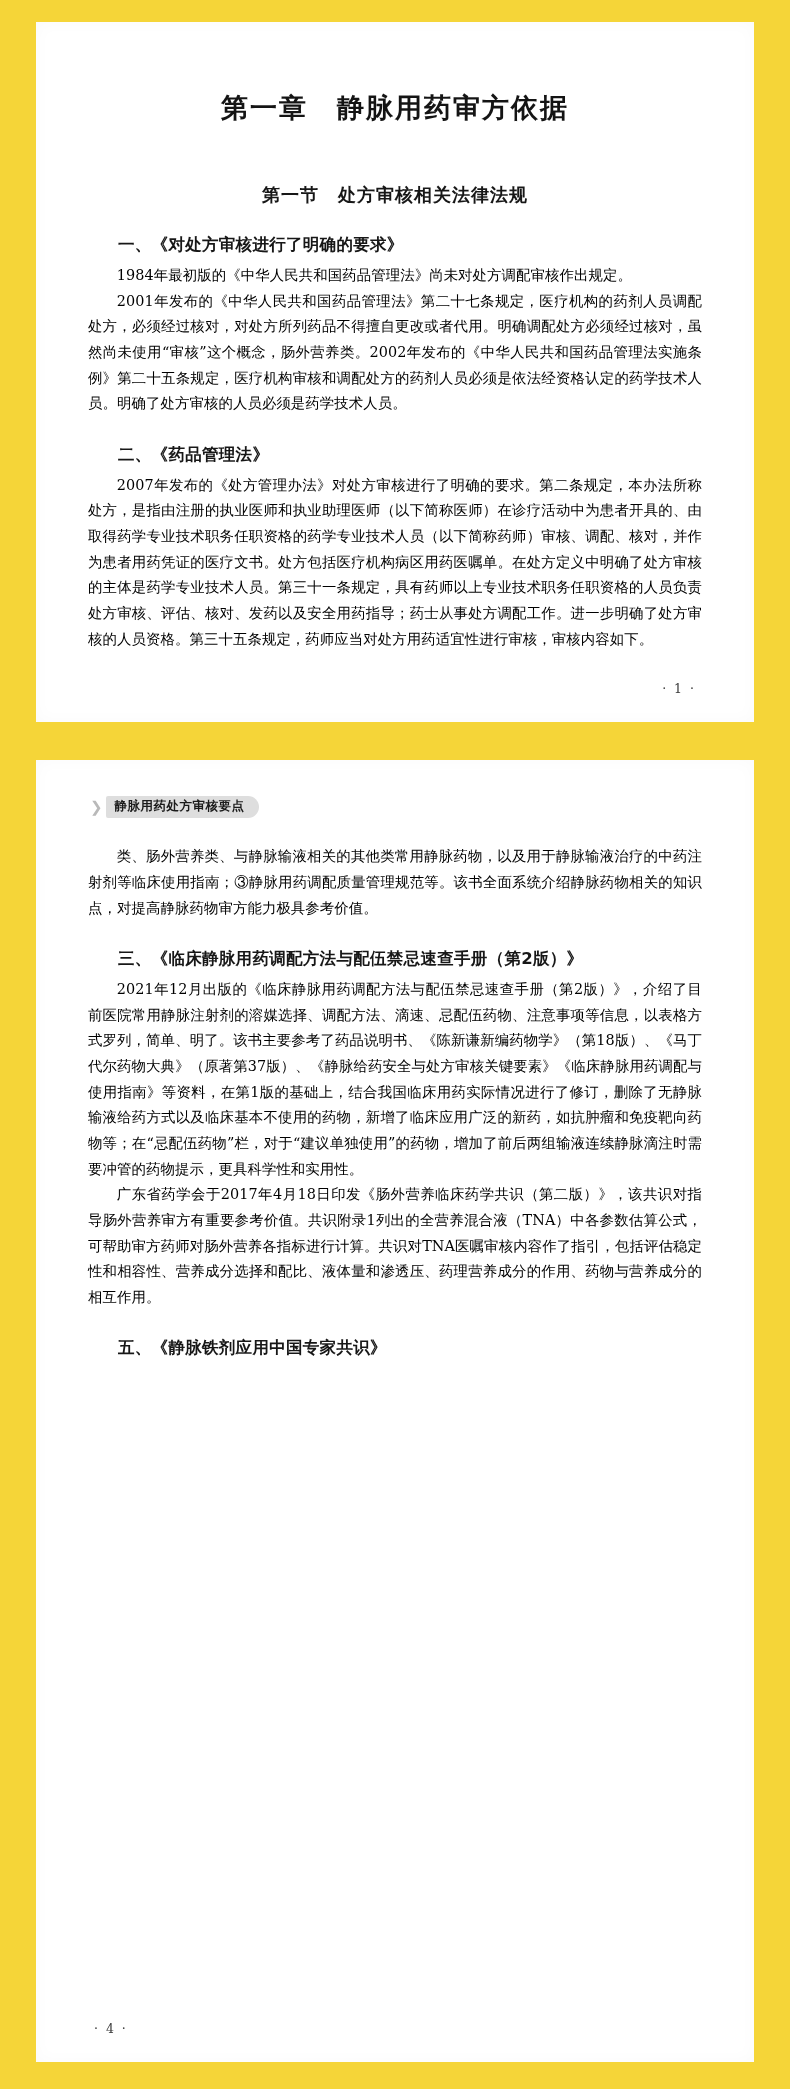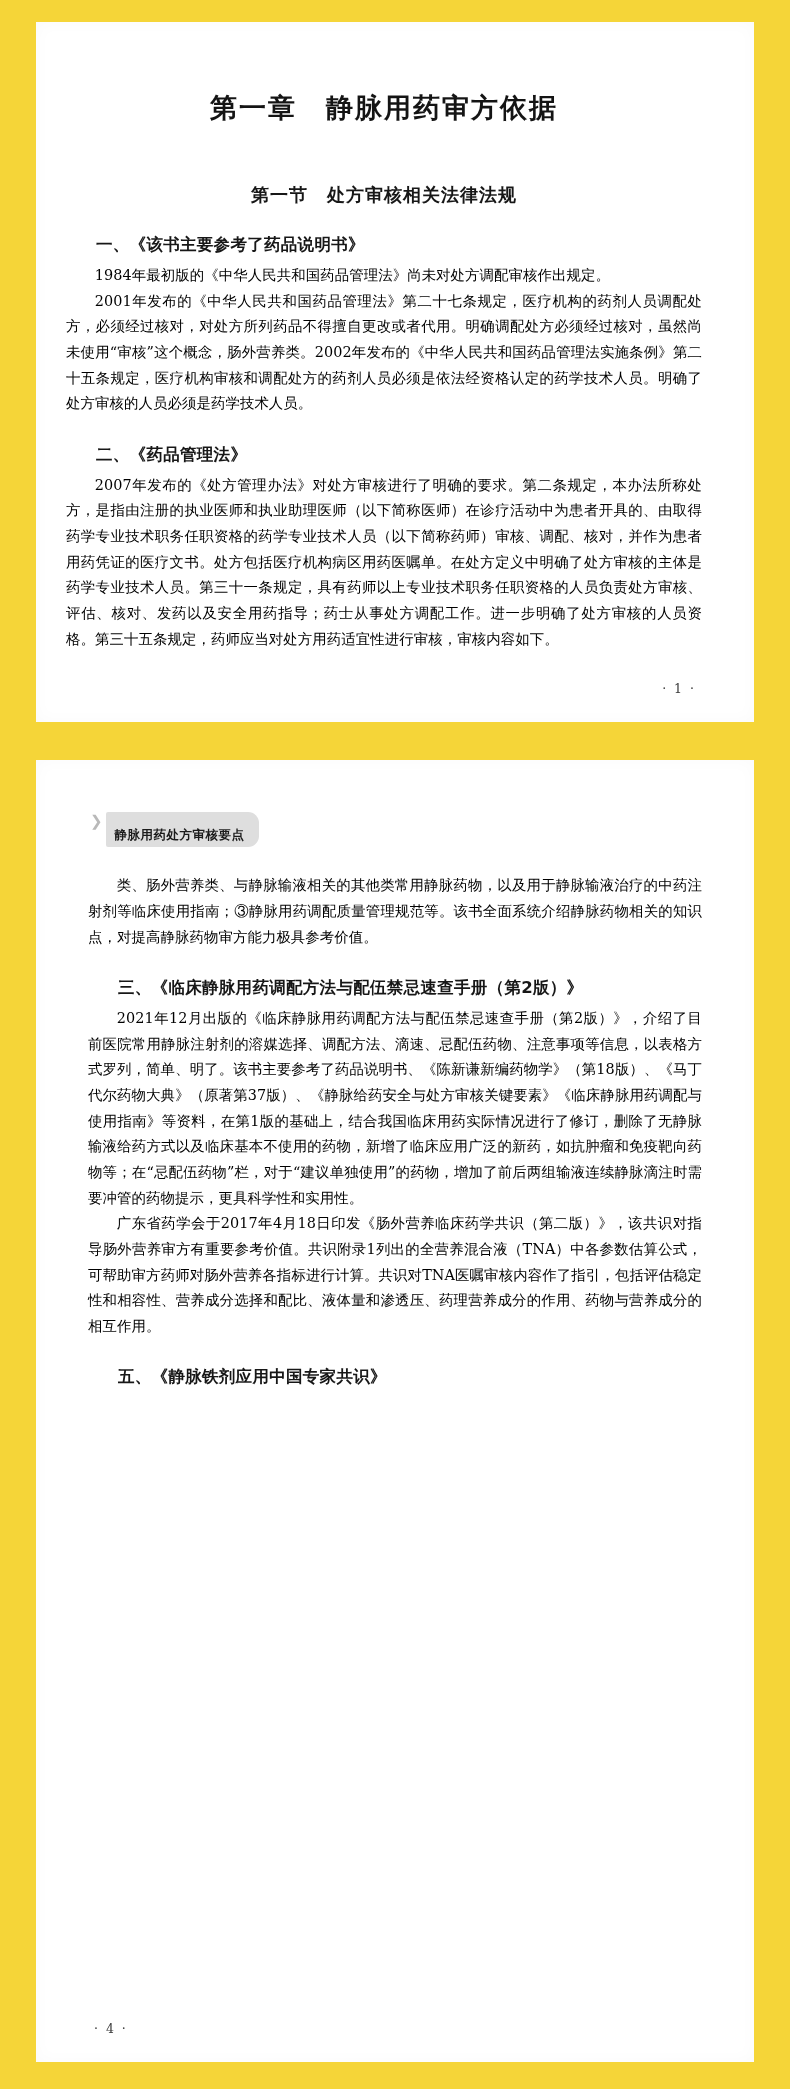--- a/index.html
+++ b/index.html
@@ -23,21 +23,21 @@
   .page {
     position: absolute;
     background: #ffffff;
     box-sizing: border-box;
   }
   .page-1 {
     left: 36px;
     top: 22px;
     width: 718px;
     height: 700px;
-    padding: 40px 52px 0 30px;
+    padding: 40px 52px 0 52px;
   }
   .page-2 {
     left: 36px;
     top: 760px;
     width: 718px;
     height: 1302px;
     padding: 36px 52px 0 52px;
   }
 
   
@@ -100,24 +100,23 @@
     line-height: 1;
     font-weight: bold;
   }
   .rh-pill {
     background: #dedede;
     color: #1b1b1b;
     font-family: "DejaVu Sans", "Liberation Sans", sans-serif;
     font-weight: bold;
     font-size: 12.5px;
     letter-spacing: 0.5px;
-    padding: 15px 14px 4px 9px;
+    padding: 2px 14px 4px 9px;
     border-radius: 2px 11px 11px 2px;
     line-height: 1.3;
-    margin-top: 16px;
   }
 
   
   .folio {
     position: absolute;
     font-family: "DejaVu Serif", "Liberation Serif", serif;
     font-size: 12.5px;
     color: #3a3a3a;
     letter-spacing: 2px;
   }
@@ -137,21 +136,21 @@
 <body>
 
 <div class="scan">
 
   <div class="page page-1">
 
     <h1 class="chapter-title">第一章　静脉用药审方依据</h1>
 
     <h2 class="section-title">第一节　处方审核相关法律法规</h2>
 
-    <h3 class="sub-heading">一、《该书主要参考了药品说明书》</h3>
+    <h3 class="sub-heading">一、《对处方审核进行了明确的要求》</h3>
 
     <p class="body">1984年最初版的《中华人民共和国药品管理法》尚未对处方调配审核作出规定。</p>
 
     <p class="body">2001年发布的《中华人民共和国药品管理法》第二十七条规定，医疗机构的药剂人员调配处方，必须经过核对，对处方所列药品不得擅自更改或者代用。明确调配处方必须经过核对，虽然尚未使用“审核”这个概念，肠外营养类。2002年发布的《中华人民共和国药品管理法实施条例》第二十五条规定，医疗机构审核和调配处方的药剂人员必须是依法经资格认定的药学技术人员。明确了处方审核的人员必须是药学技术人员。</p>
 
 
     <h3 class="sub-heading">二、《药品管理法》</h3>
 
     <p class="body">2007年发布的《处方管理办法》对处方审核进行了明确的要求。第二条规定，本办法所称处方，是指由注册的执业医师和执业助理医师（以下简称医师）在诊疗活动中为患者开具的、由取得药学专业技术职务任职资格的药学专业技术人员（以下简称药师）审核、调配、核对，并作为患者用药凭证的医疗文书。处方包括医疗机构病区用药医嘱单。在处方定义中明确了处方审核的主体是药学专业技术人员。第三十一条规定，具有药师以上专业技术职务任职资格的人员负责处方审核、评估、核对、发药以及安全用药指导；药士从事处方调配工作。进一步明确了处方审核的人员资格。第三十五条规定，药师应当对处方用药适宜性进行审核，审核内容如下。</p>
 

